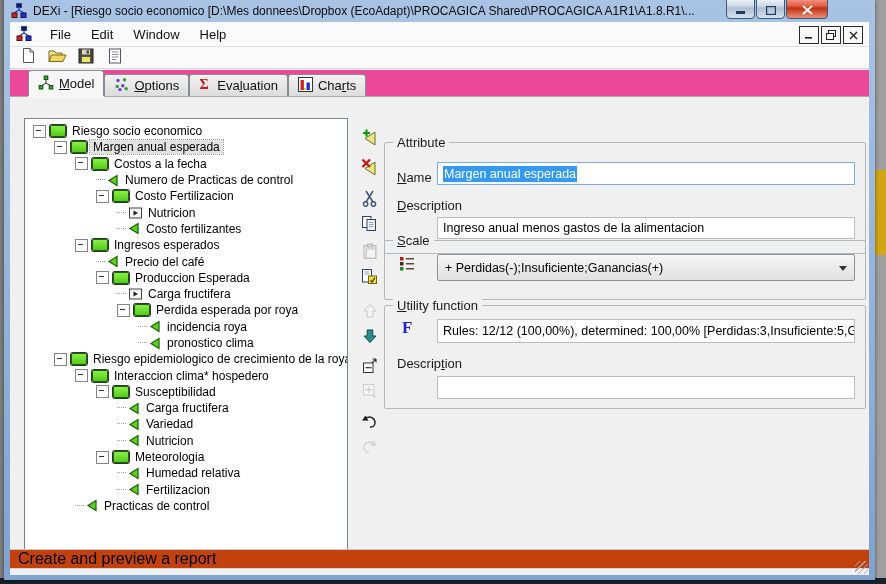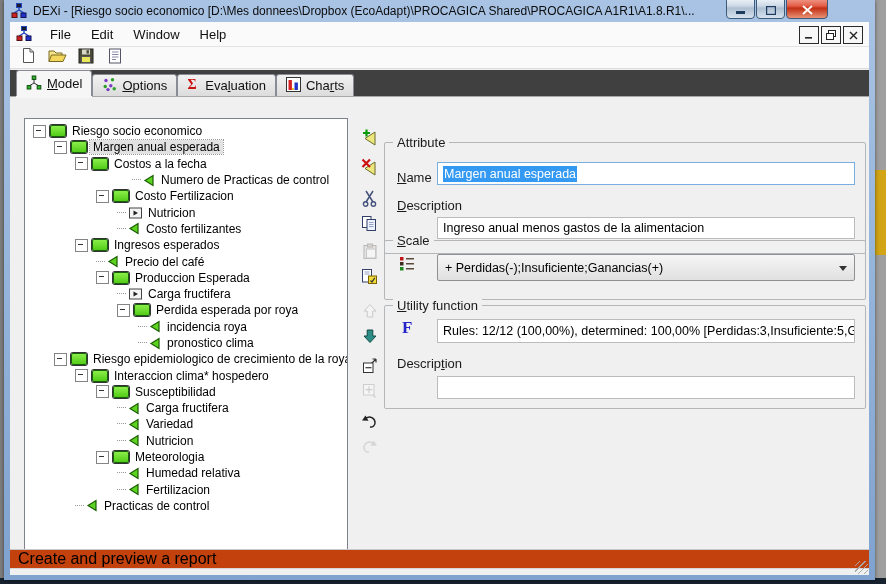--- a/index.html
+++ b/index.html
@@ -25,21 +25,21 @@
 
   .menurow{position:absolute;left:0;top:0;width:859px;height:24px;background:#fafafa;border-bottom:1px solid #e3e3e3;display:flex;align-items:center;}
   .mdi-icon{width:16px;height:16px;margin:0 8px 0 6px;}
   .menu-item{font-size:13px;color:#111;padding:3px 10px;cursor:default;}
   .mdi-btns{position:absolute;right:6px;top:4px;display:flex;gap:2px;}
   .mdi-btn{width:18px;height:16px;border:1px solid #2a2a2a;background:#f7f7f7;display:flex;align-items:center;justify-content:center;}
 
   .toolrow{position:absolute;left:0;top:25px;width:859px;height:22px;background:#fafafa;border-bottom:1px solid #dcdcdc;display:flex;align-items:center;padding-left:8px;box-sizing:border-box;gap:9px;}
   .tool-btn{width:20px;height:19px;display:flex;align-items:center;justify-content:center;}
 
-  .tabstrip{position:absolute;left:0;top:48px;width:859px;height:26px;background:#404040;display:flex;align-items:flex-end;padding-left:6px;box-sizing:border-box;}
+  .tabstrip{position:absolute;left:0;top:48px;width:859px;height:26px;background:#ec4899;display:flex;align-items:flex-end;padding-left:18px;box-sizing:border-box;}
   .tab{height:21px;display:flex;align-items:center;gap:5px;padding:0 9px;border:1px solid #898c95;border-bottom:none;
     border-radius:3px 3px 0 0;background:linear-gradient(180deg,#f2f2f2,#dcdcdc);font-size:13px;color:#111;margin-right:0px;position:relative;}
   .tab.active{height:25px;background:#f6f6f6;z-index:3;box-shadow:0 2px 0 #f6f6f6;}
   .tab u{text-decoration:underline;}
 
   .contentline{position:absolute;left:0;top:74px;width:859px;height:1px;background:#a8a8a8;z-index:1;}
   .content{position:absolute;left:0;top:74px;width:859px;height:473px;background:#f0f0f0;}
 
   .treepanel{position:absolute;left:14px;top:22px;width:324px;height:449px;background:#fff;border:1px solid #7e828a;box-sizing:border-box;overflow:hidden;padding-top:4px;}
   .trow{height:16.3px;display:flex;align-items:center;font-size:12px;color:#000;white-space:nowrap;}
@@ -221,21 +221,21 @@
             <div class="trow" style="padding-left: 29px;">
               <span class="expbox"></span>
               <span class="agg-icon"></span>
               <span class="lbl selected">Margen anual esperada</span>
             </div>
             <div class="trow" style="padding-left: 50px;">
               <span class="expbox"></span>
               <span class="agg-icon"></span>
               <span class="lbl">Costos a la fecha</span>
             </div>
-            <div class="trow" style="padding-left: 71px; margin-left: 36px;">
+            <div class="trow" style="padding-left: 71px;">
               <span class="dash"></span>
               <span style="display: inline-flex;">
                 <svg class="leaf-icon" width="13" height="13" viewBox="0 0 13 13">
                   <polygon points="10,1.5 10,11.5 2,6.5" fill="#5cd41f" stroke="#1a5c00" stroke-width="1.2"></polygon>
                 </svg>
               </span>
               <span class="lbl">Numero de Practicas de control</span>
             </div>
             <div class="trow" style="padding-left: 71px;">
               <span class="expbox"></span>

